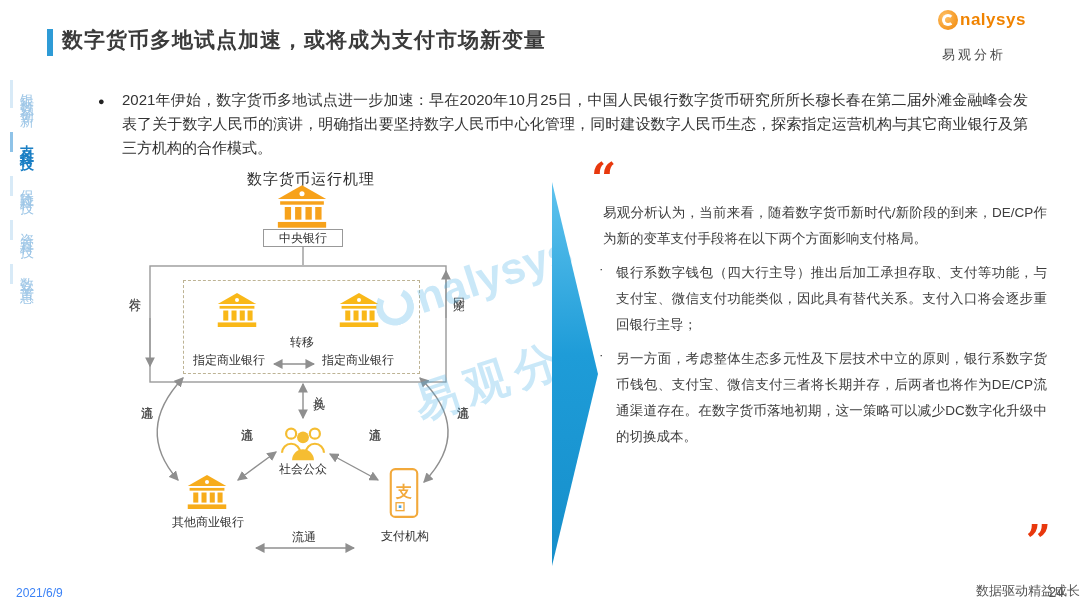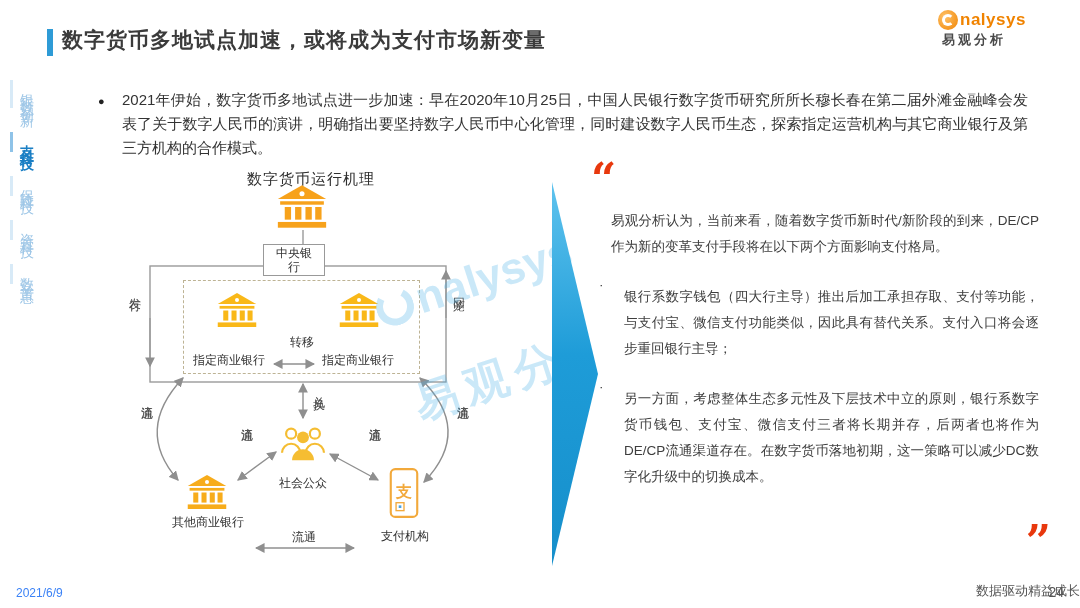--- a/index.html
+++ b/index.html
@@ -8,21 +8,21 @@
        font-family:"Liberation Sans","DejaVu Sans",sans-serif;color:#333}
 
   
   .title-accent{position:absolute;left:47px;top:29px;width:6px;height:27px;background:#2E9BD6}
   .page-title{position:absolute;left:62px;top:26px;font-size:21px;font-weight:bold;color:#3b3b3b;letter-spacing:1px}
   .logo{position:absolute;left:938px;top:10px;width:132px}
   .logo-row{display:flex;align-items:center;gap:2px}
   .logo-a{width:20px;height:20px;border-radius:50%;background:radial-gradient(circle at 35% 35%,#FFC268,#F08300);position:relative;flex:none}
   .logo-a::after{content:"";position:absolute;inset:4px;border:3px solid #fff;border-right-color:transparent;border-radius:50%}
   .logo-word{font-size:17px;font-weight:bold;color:#F08300;letter-spacing:.5px}
-  .logo-cn{font-size:13px;font-weight:bold;color:#4a4a4a;letter-spacing:3px;margin-top:1px;padding-left:4px}
+  .logo-cn{font-size:13px;font-weight:normal;color:#4a4a4a;letter-spacing:3px;margin-top:16px;padding-left:4px}
 
   
   .sidebar{position:absolute;left:10px;top:80px;display:flex;flex-direction:column;gap:24px;z-index:2}
   .side-item{writing-mode:vertical-rl;text-orientation:upright;font-size:14px;letter-spacing:4px;
              color:#9FC7E7;border-left:3px solid #D8EAF7;padding:2px 4px 2px 6px;line-height:1.1;cursor:pointer}
   .side-item.active{color:#1B7FC4;font-weight:bold;border-left-color:#8FC3E8}
 
   
   .intro{position:absolute;left:96px;top:88px;width:932px;font-size:15px;line-height:24px;color:#333;z-index:2}
   .intro .dot{position:absolute;left:2px;top:1px;font-size:11px;color:#222}
@@ -39,21 +39,21 @@
   .dicon{position:absolute}
 
   
   .chevron{position:absolute;left:552px;top:182px;width:46px;height:384px;z-index:6;
            background:linear-gradient(180deg,#5FC3EE,#1E9CD8 45%,#168FCB);
            clip-path:polygon(0 0,100% 50%,0 100%)}
 
   
   .insight{position:absolute;left:599px;top:168px;width:452px;height:400px;font-size:13.5px;line-height:26px;
            color:#3d3d3d;text-align:justify;padding-top:28px;z-index:2}
-  .insight p{margin:12px}
+  .insight p{margin:4px}
   .ibullet{display:flex}
   .ibullet .bdot{width:13px;flex:none}
   .quote{position:absolute;font-family:"DejaVu Serif","Liberation Serif",serif;font-weight:bold;color:#E8380D;font-size:44px;line-height:1;z-index:3}
   .quote.open{left:-8px;top:-10px}
   .quote.close{right:0;top:352px}
 
   
   .wm{position:absolute;color:rgba(80,180,232,.30);pointer-events:none;z-index:5;font-weight:bold;transform:rotate(-18deg)}
   .wm1{left:372px;top:256px;font-size:44px;display:flex;align-items:center;gap:4px}
   .wmcirc{width:38px;height:38px;border-radius:50%;border:7px solid rgba(80,180,232,.30);border-top-color:transparent;flex:none}
@@ -180,25 +180,25 @@
   </div>
   <div class="dicon" style="left:301px;top:298px">
     <svg viewBox="0 0 34 58" width="30" height="54">
       <rect x="2" y="2" width="30" height="54" rx="5" fill="#fff" stroke="#F2A93B" stroke-width="2.4"></rect>
       <text x="17" y="33" font-size="18" font-weight="bold" fill="#F2A93B" text-anchor="middle">支</text>
       <rect x="8" y="40" width="9" height="9" fill="none" stroke="#F2A93B" stroke-width="1.5"></rect>
       <rect x="11" y="43" width="3" height="3" fill="#4AA3DF"></rect>
     </svg>
   </div>
 
-  <div class="node-label boxed" style="left:175px;top:76px;width:62px">中央银行</div>
+  <div class="node-label boxed" style="left:175px;top:61px;width:80px">中央银行</div>
   <div class="node-label" style="left:98px;top:185px;width:86px">指定商业银行</div>
   <div class="node-label" style="left:227px;top:185px;width:86px">指定商业银行</div>
   <div class="node-label" style="left:190px;top:167px;width:48px">转移</div>
-  <div class="node-label" style="left:175px;top:308px;width:80px">社会公众</div>
+  <div class="node-label" style="left:175px;top:294px;width:80px">社会公众</div>
   <div class="node-label" style="left:74px;top:347px;width:92px">其他商业银行</div>
   <div class="node-label" style="left:283px;top:361px;width:68px">支付机构</div>
   <div class="node-label" style="left:198px;top:362px;width:36px">流通</div>
 
   <div class="vlabel" style="left:40px;top:120px">发行</div>
   <div class="vlabel" style="left:364px;top:120px">回笼</div>
   <div class="vlabel" style="left:224px;top:219px">兑换</div>
   <div class="vlabel" style="left:52px;top:228px">流通</div>
   <div class="vlabel" style="left:152px;top:250px">流通</div>
   <div class="vlabel" style="left:280px;top:250px">流通</div>

